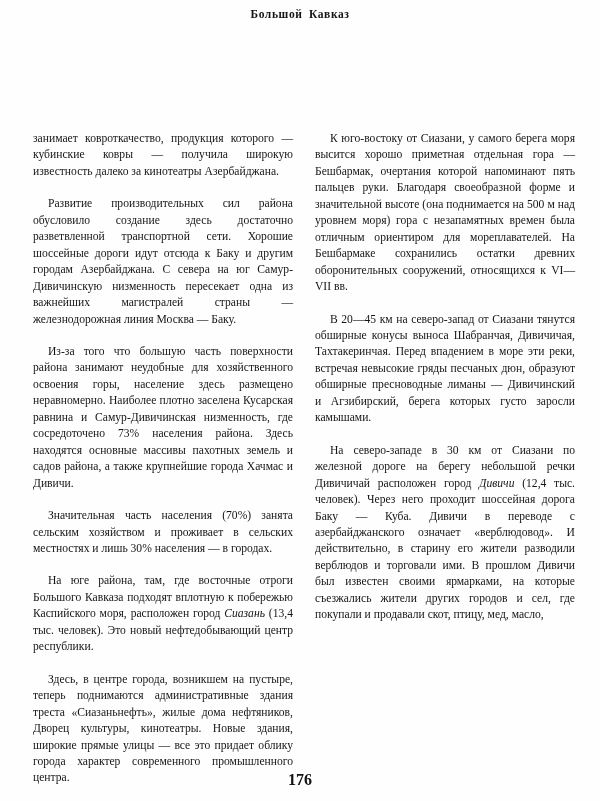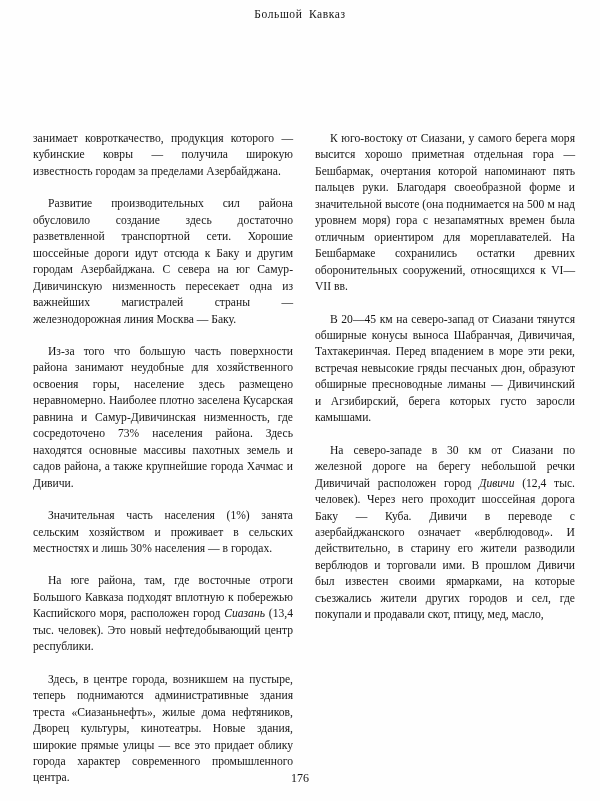--- a/index.html
+++ b/index.html
@@ -23,21 +23,21 @@
   }
 
   
   .running-head {
     position: absolute;
     top: 8px;
     left: 0;
     right: 0;
     text-align: center;
     font-size: 11.5px;
-    font-weight: normal;
+    font-weight: bold;
     letter-spacing: 0.6px;
     word-spacing: 3px;
     color: #141414;
   }
 
   
   .columns {
     position: absolute;
     top: 131px;
     left: 33px;
@@ -70,38 +70,38 @@
   
   .column p:last-child { }
 
   
   .folio {
     position: absolute;
     top: 771px;
     left: 0;
     right: 0;
     text-align: center;
-    font-size: 12px;
-    font-weight: normal;
+    font-size: 16px;
+    font-weight: bold;
     color: #141414;
   }
 </style>
 </head>
 <body>
 
 <div class="page">
 
   <div class="running-head">Большой Кавказ</div>
 
   <div class="columns">
     <div class="column" id="col-left">
-        <p><span>занимает ковроткачество, продукция которого — кубинские ковры — получила широкую известность городам за пределами Азербайджана.</span></p>
+        <p><span>занимает ковроткачество, продукция которого — кубинские ковры — получила широкую известность далеко за кинотеатры Азербайджана.</span></p>
         <p class="indent"><span>Развитие производительных сил района обусловило создание здесь достаточно разветвленной транспортной сети. Хорошие шоссейные дороги идут отсюда к Баку и другим городам Азербайджана. С севера на юг Самур-Дивичинскую низменность пересекает одна из важнейших магистралей страны — железнодорожная линия Москва — Баку.</span></p>
         <p class="indent"><span>Из-за того что большую часть поверхности района занимают неудобные для хозяйственного освоения горы, население здесь размещено неравномерно. Наиболее плотно заселена Кусарская равнина и Самур-Дивичинская низменность, где сосредоточено 73% населения района. Здесь находятся основные массивы пахотных земель и садов района, а также крупнейшие города Хачмас и Дивичи.</span></p>
-        <p class="indent"><span>Значительная часть населения (1%) занята сельским хозяйством и проживает в сельских местностях и лишь 30% населения — в городах.</span></p>
+        <p class="indent"><span>Значительная часть населения (70%) занята сельским хозяйством и проживает в сельских местностях и лишь 30% населения — в городах.</span></p>
         <p class="indent"><span>На юге района, там, где восточные отроги Большого Кавказа подходят вплотную к побережью Каспийского моря, расположен город </span><i>Сиазань</i><span> (13,4 тыс. человек). Это новый нефтедобывающий центр республики.</span></p>
         <p class="indent"><span>Здесь, в центре города, возникшем на пустыре, теперь поднимаются административные здания треста «Сиазаньнефть», жилые дома нефтяников, Дворец культуры, кинотеатры. Новые здания, широкие прямые улицы — все это придает облику города характер современного промышленного центра.</span></p>
       </div>
     <div class="column" id="col-right">
         <p class="indent"><span>К юго-востоку от Сиазани, у самого берега моря высится хорошо приметная отдельная гора — Бешбармак, очертания которой напоминают пять пальцев руки. Благодаря своеобразной форме и значительной высоте (она поднимается на 500 м над уровнем моря) гора с незапамятных времен была отличным ориентиром для мореплавателей. На Бешбармаке сохранились остатки древних оборонительных сооружений, относящихся к VI—VII вв.</span></p>
         <p class="indent"><span>В 20—45 км на северо-запад от Сиазани тянутся обширные конусы выноса Шабранчая, Дивичичая, Тахтакеринчая. Перед впадением в море эти реки, встречая невысокие гряды песчаных дюн, образуют обширные пресноводные лиманы — Дивичинский и Агзибирский, берега которых густо заросли камышами.</span></p>
         <p class="indent"><span>На северо-западе в 30 км от Сиазани по железной дороге на берегу небольшой речки Дивичичай расположен город </span><i>Дивичи</i><span> (12,4 тыс. человек). Через него проходит шоссейная дорога Баку — Куба. Дивичи в переводе с азербайджанского означает «верблюдовод». И действительно, в старину его жители разводили верблюдов и торговали ими. В прошлом Дивичи был известен своими ярмарками, на которые съезжались жители других городов и сел, где покупали и продавали скот, птицу, мед, масло,</span></p>
       </div>
   </div>
 

